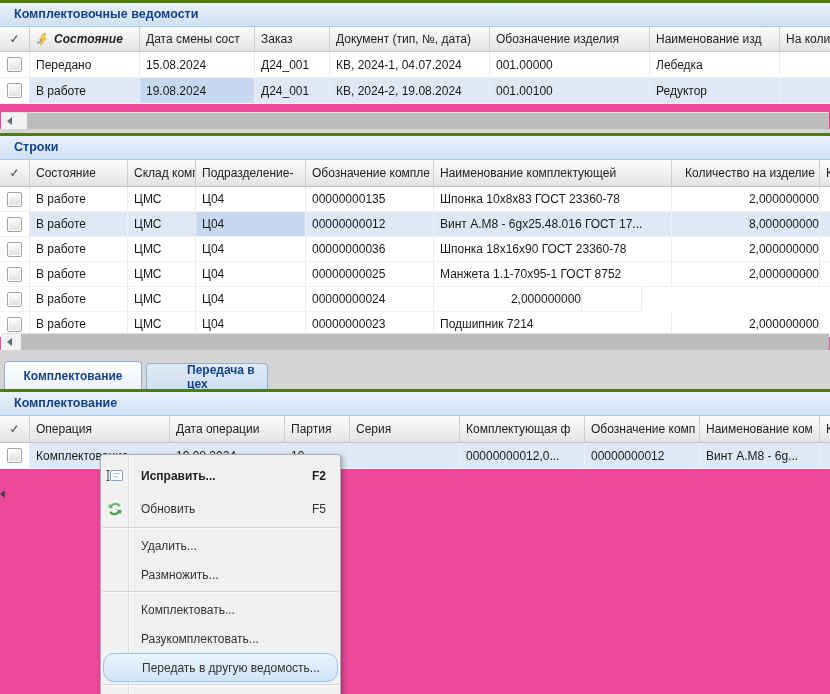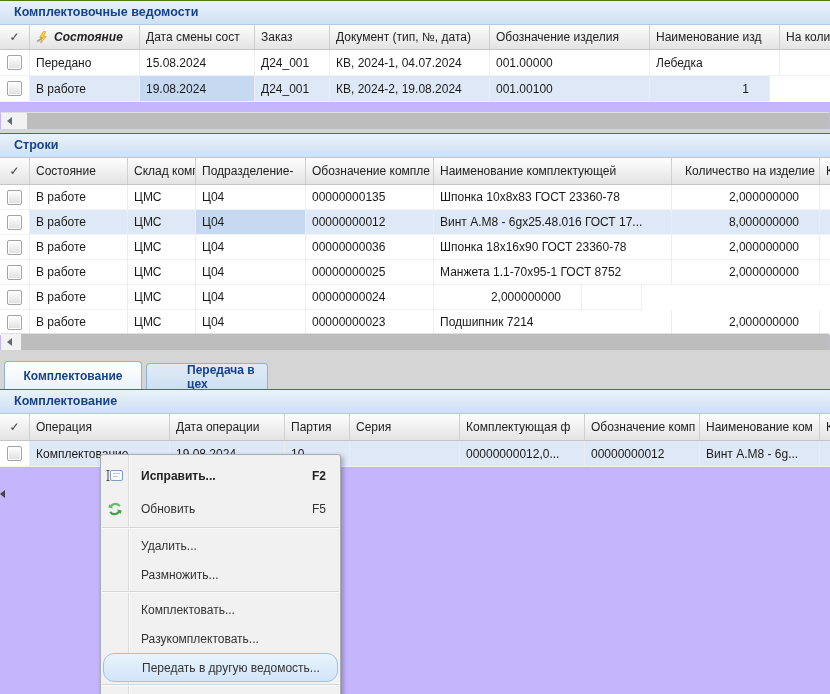--- a/index.html
+++ b/index.html
@@ -1,36 +1,36 @@
 <!DOCTYPE html>
 <html><head>
 <meta charset="utf-8">
 <style>
   html,body{margin:0;padding:0;}
   .screen{position:relative;width:830px;height:694px;background:#d5d5d5;overflow:hidden;
           font-family:"Liberation Sans",sans-serif;font-size:12px;color:#1a1a1a;}
 
   
-  .panel{position:absolute;left:0;width:830px;background:#c4b5fd;border-top:1px solid #4d7c0f;box-sizing:border-box;}
+  .panel{position:absolute;left:0;width:830px;background:#ec4899;border-top:3px solid #4d7c0f;box-sizing:border-box;}
   .panel-header{height:23px;background:linear-gradient(#e9f2fc,#cfe0f2);color:#15428b;font-weight:bold;
                 font-size:12.5px;line-height:23px;padding-left:14px;border-bottom:1px solid #aecbe8;}
 
   
   .ghead{display:flex;height:24px;background:linear-gradient(#fdfdfd,#efefef 55%,#e3e3e3);
          border-bottom:1px solid #c6c6c6;}
   .hc{display:flex;align-items:center;box-sizing:border-box;padding:0 4px 0 6px;border-right:1px solid #cfcfcf;
       overflow:hidden;white-space:nowrap;flex-shrink:0;color:#222;}
   .hc.center{justify-content:center;padding:0;}
   .state-h{font-style:italic;font-weight:bold;}
   .grow{display:flex;height:26px;background:#fff;}
   .grow.h25{height:25px;}
   .cell{display:flex;align-items:center;box-sizing:border-box;padding:0 4px 0 6px;
         border-right:1px solid #ededed;border-bottom:1px solid #f2f2f2;overflow:hidden;white-space:nowrap;flex-shrink:0;}
   .cell.center{justify-content:center;padding:0;}
-  .cell.num{justify-content:flex-end;padding-right:20px;}
+  .cell.num{justify-content:flex-end;padding-right:0;}
   .row-sel .cell{background:#dfe8f6;}
   .cell.focused{background:#c6d9f1;}
   .checkbox{width:13px;height:13px;border:1px solid #a3a3a3;border-radius:2px;
             background:linear-gradient(#ffffff,#dfdfdf);box-shadow:inset 0 0 0 1px #fff;}
   .checkmark{color:#444;font-size:12px;}
 
   
   .p1w0{width:30px}.p1w1{width:110px}.p1w2{width:115px}.p1w3{width:75px}.p1w4{width:160px}.p1w5{width:160px}.p1w6{width:130px}.p1w7{width:120px}
   .p2w0{width:30px}.p2w1{width:98px}.p2w2{width:68px}.p2w3{width:110px}.p2w4{width:128px}.p2w5{width:238px}.p2w6{width:148px}.p2w7{width:60px}
   .p3w0{width:30px}.p3w1{width:140px}.p3w2{width:115px}.p3w3{width:65px}.p3w4{width:110px}.p3w5{width:125px}.p3w6{width:115px}.p3w7{width:120px}.p3w8{width:60px}
@@ -108,20 +108,21 @@
     </div>
     <div class="grow row-sel">
       <div class="cell p1w0 center" style="background:#fff;">
           <div class="checkbox"></div>
         </div>
       <div class="cell p1w1">В работе</div>
       <div class="cell p1w2 focused">19.08.2024</div>
       <div class="cell p1w3">Д24_001</div>
       <div class="cell p1w4">КВ, 2024-2, 19.08.2024</div>
       <div class="cell p1w5">001.00100</div>
+      <div class="cell p1w6">Редуктор</div>
       <div class="cell p1w7 num">1</div>
     </div>
 
     <div class="hscroll">
       <div class="hs-arrow">
           <div class="tri-left"></div>
         </div>
       <div class="hs-thumb"></div>
     </div>
   </div>

